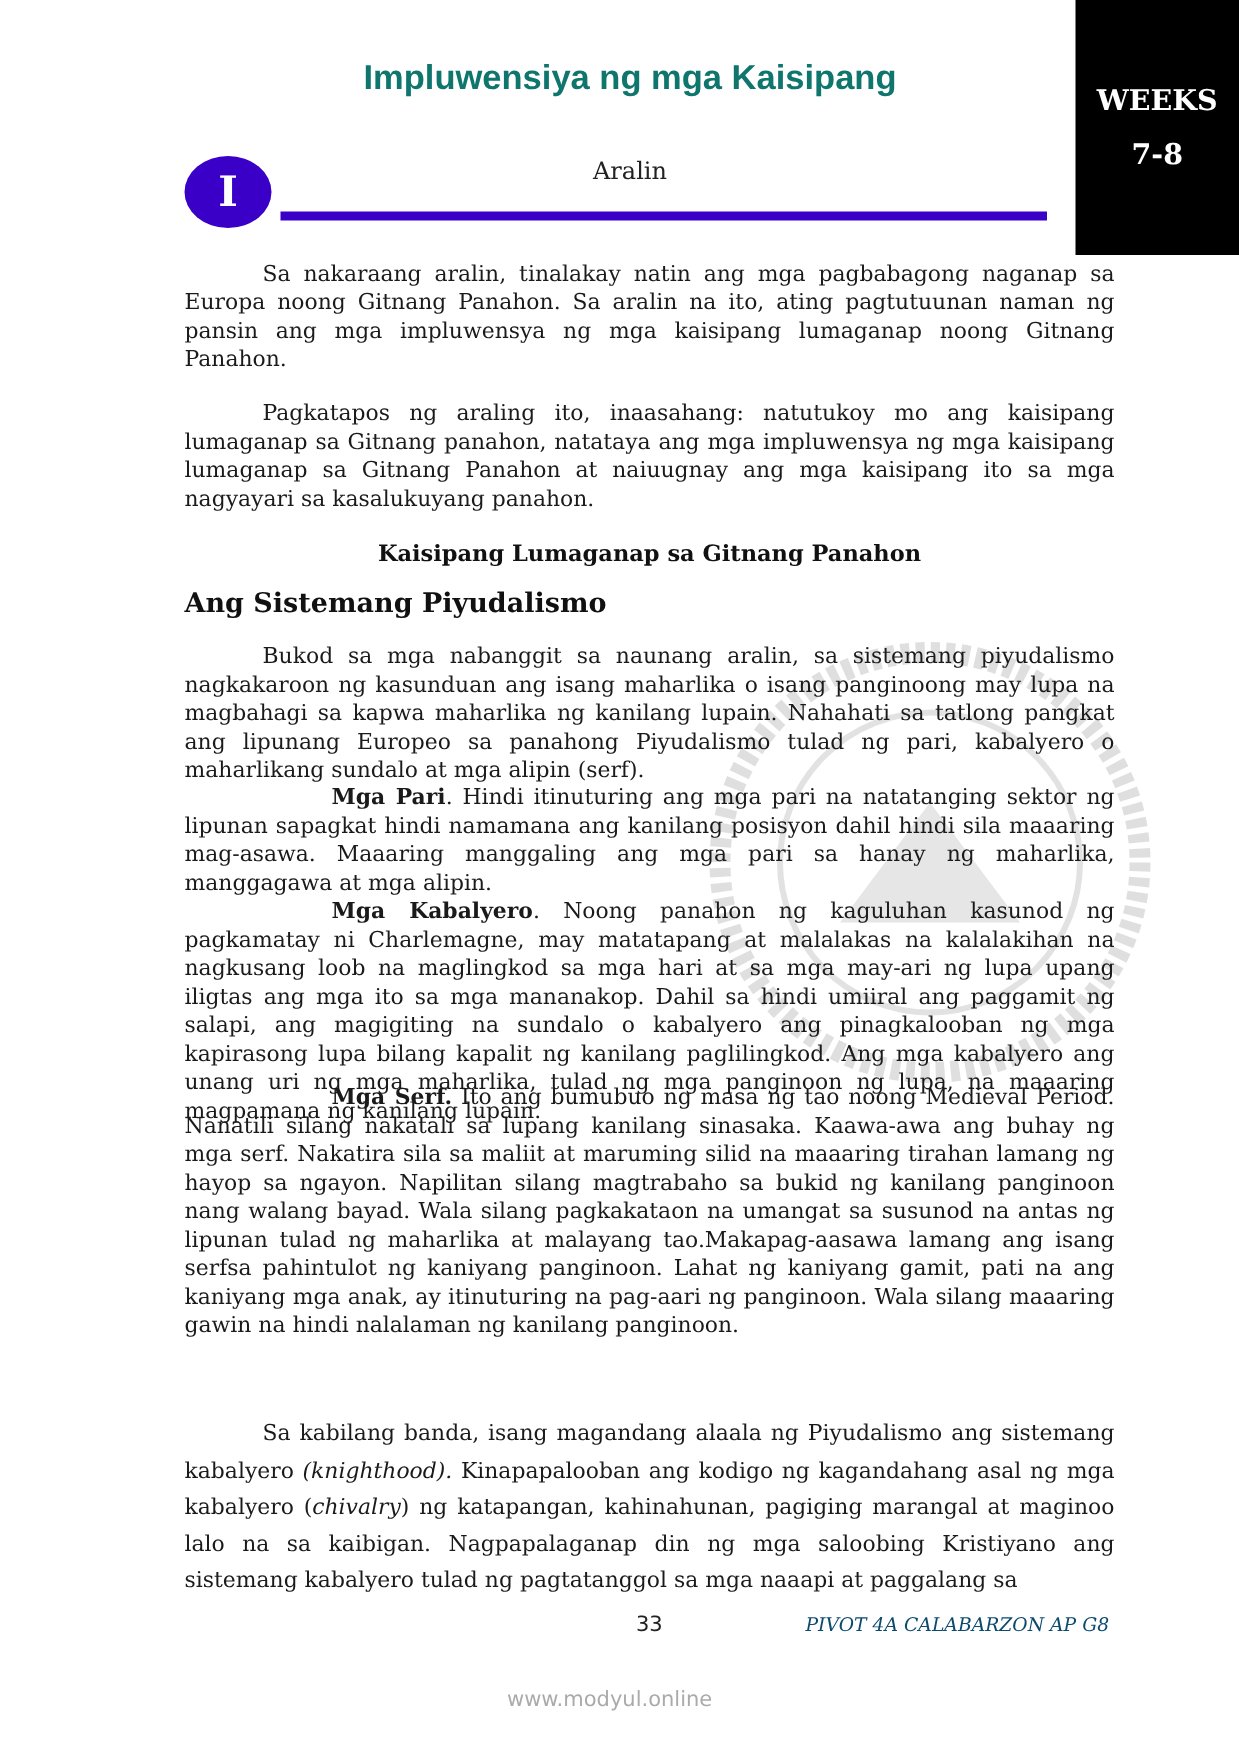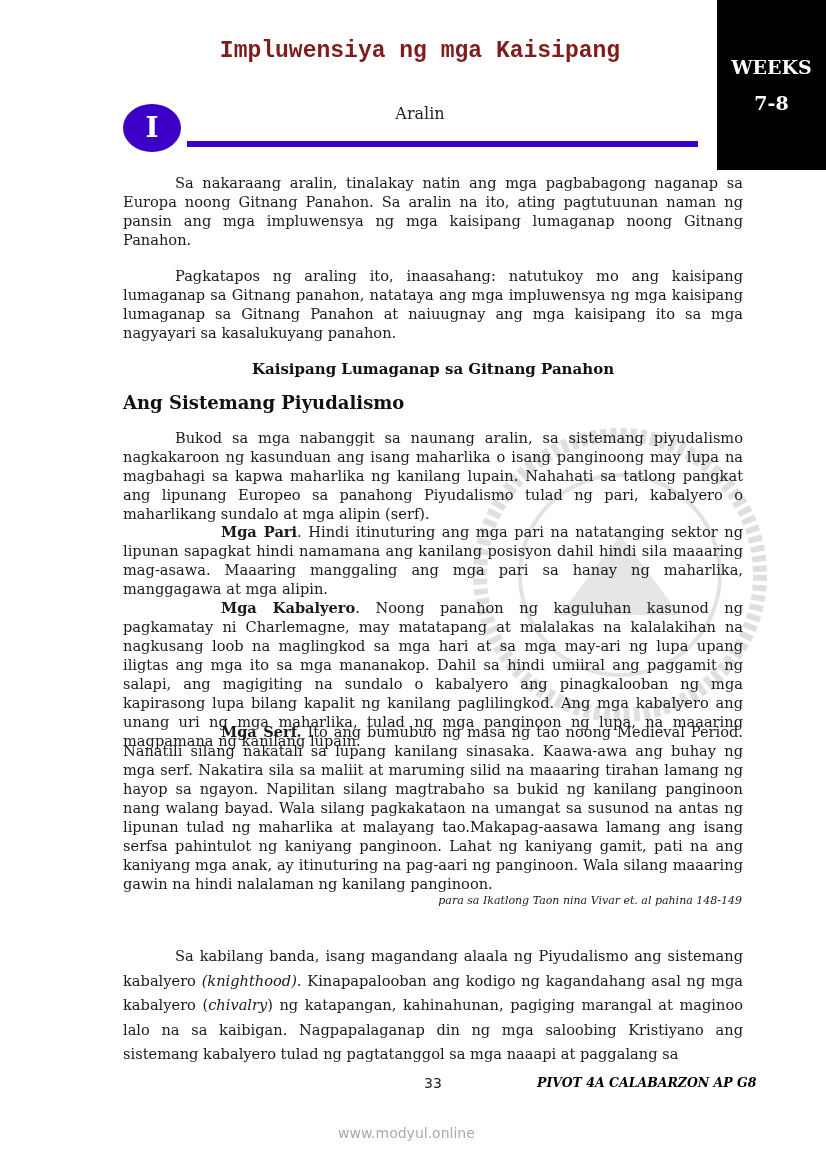--- a/index.html
+++ b/index.html
@@ -9,42 +9,42 @@
     }
     .weeks-box {
       position: absolute; left: 717px; top: 0; width: 109px; height: 170px;
       background: #000000; color: #fff; text-align: center;
       font-family: "DejaVu Serif", serif; font-weight: bold;
     }
     .weeks-box .w1 { position: absolute; top: 56px; left: 0; right: 0; font-size: 19px; }
     .weeks-box .w2 { position: absolute; top: 92px; left: 0; right: 0; font-size: 19px; }
     .title {
       position: absolute; left: 170px; top: 36px; width: 500px; text-align: center;
-      font-family: Liberation Mono, monospace; font-weight: bold; font-size: 23px; line-height: 30px; color: #7f1d1d;
+      font-family: Liberation Sans, sans-serif; font-weight: bold; font-size: 23px; line-height: 30px; color: #0f766e;
     }
     .aralin { position: absolute; left: 330px; top: 104px; width: 180px; text-align: center; font-size: 16px; color: #222; }
     .badge {
       position: absolute; left: 123px; top: 104px; width: 58px; height: 48px; border-radius: 50%;
       background: #3a00c8; color: #fff; font-weight: bold; font-size: 28px; text-align: center; line-height: 48px;
     }
     .rule { position: absolute; left: 187px; top: 141px; width: 511px; height: 6px; background: #3a00c8; }
     .para {
       position: absolute; left: 123px; width: 620px; font-size: 14.6px; line-height: 19px;
       text-align: justify; color: #1a1a1a;
     }
     .para .indent { display: inline-block; width: 52px; }
     .sec-title { position: absolute; left: 123px; width: 620px; top: 360px; text-align: center; font-weight: bold; font-size: 15px; color: #111; }
     .sub-title { position: absolute; left: 123px; top: 392px; font-weight: bold; font-size: 18px; color: #111; }
     .citation {
       position: absolute; right: 84px; top: 893px; width: 470px; text-align: right;
       font-style: italic; font-size: 11px; line-height: 16px; color: #222;
     }
     .para2 { line-height: 24.5px; }
     .footer-page { position: absolute; left: 424px; top: 1075px; font-size: 14px; color: #222; font-family: "DejaVu Sans", sans-serif; }
-    .footer-title { position: absolute; left: 537px; top: 1075px; font-size: 12.5px; font-style: italic; color: #000000; font-weight: bold; }
+    .footer-title { position: absolute; left: 537px; top: 1075px; font-size: 12.5px; font-style: italic; color: #0c4a6e; }
     .watermark { position: absolute; left: 338px; top: 1125px; font-size: 14px; color: #aaa; font-family: "DejaVu Sans", sans-serif; }
     .stamp {
       position: absolute; left: 470px; top: 385px; width: 300px; height: 380px; opacity: 0.18; pointer-events: none;
     }
     b { font-weight: bold; margin-left: 46px; }
     i { font-style: italic; }
   </style>
 </head>
 <body>
 
@@ -83,21 +83,20 @@
   <span class="indent"></span><b>Mga Pari</b><span>. Hindi itinuturing ang mga pari na natatanging sektor ng lipunan sapagkat hindi namamana ang kanilang posisyon dahil hindi sila maaaring mag-asawa. Maaaring manggaling ang mga pari sa hanay ng maharlika, manggagawa at mga alipin.</span>
 </div>
 <div class="para" style="top:598px;">
   <span class="indent"></span><b>Mga Kabalyero</b><span>. Noong panahon ng kaguluhan kasunod ng pagkamatay ni Charlemagne, may matatapang at malalakas na kalalakihan na nagkusang loob na maglingkod sa mga hari at sa mga may-ari ng lupa upang iligtas ang mga ito sa mga mananakop. Dahil sa hindi umiiral ang paggamit ng salapi, ang magigiting na sundalo o kabalyero ang pinagkalooban ng mga kapirasong lupa bilang kapalit ng kanilang paglilingkod. Ang mga kabalyero ang unang uri ng mga maharlika, tulad ng mga panginoon ng lupa, na maaaring magpamana ng kanilang lupain.</span>
 </div>
 <div class="para" style="top:722px;">
   <span class="indent"></span><b>Mga Serf.</b><span> Ito ang bumubuo ng masa ng tao noong Medieval Period. Nanatili silang nakatali sa lupang kanilang sinasaka. Kaawa-awa ang buhay ng mga serf. Nakatira sila sa maliit at maruming silid na maaaring tirahan lamang ng hayop sa ngayon. Napilitan silang magtrabaho sa bukid ng kanilang panginoon nang walang bayad. Wala silang pagkakataon na umangat sa susunod na antas ng lipunan tulad ng maharlika at malayang tao.Makapag-aasawa lamang ang isang serfsa pahintulot ng kaniyang panginoon. Lahat ng kaniyang gamit, pati na ang kaniyang mga anak, ay itinuturing na pag-aari ng panginoon. Wala silang maaaring gawin na hindi nalalaman ng kanilang panginoon.</span>
 </div>
 
 <div class="citation">
-  <div>para sa Ikatlong Taon nina Vivar et. al pahina 148-149</div>
 </div>
 
 <div class="para para2" style="top:944px;">
   <span class="indent"></span><span>Sa kabilang banda, isang magandang alaala ng Piyudalismo ang sistemang kabalyero </span><i>(knighthood).</i><span> Kinapapalooban ang kodigo ng kagandahang asal ng mga kabalyero (</span><i>chivalry</i><span>) ng katapangan, kahinahunan, pagiging marangal at maginoo lalo na sa kaibigan. Nagpapalaganap din ng mga saloobing Kristiyano ang sistemang kabalyero tulad ng pagtatanggol sa mga naaapi at paggalang sa</span>
 </div>
 
 <div class="footer-page">33</div>
 <div class="footer-title">PIVOT 4A CALABARZON AP G8</div>
 <div class="watermark">www.modyul.online</div>
 

